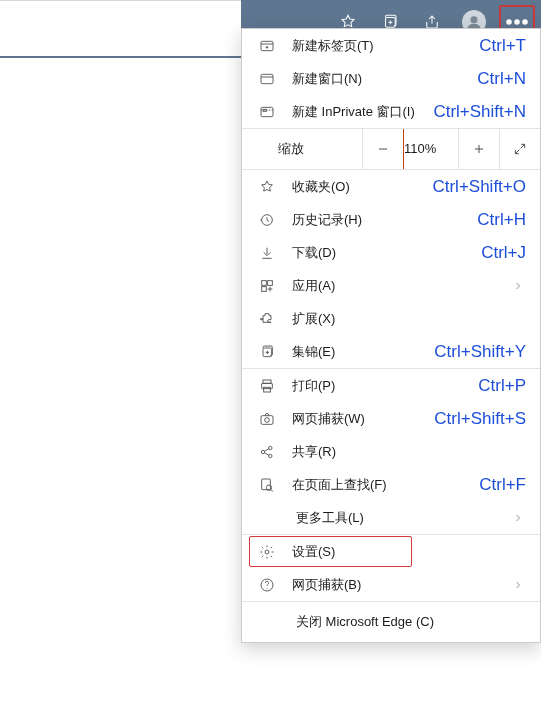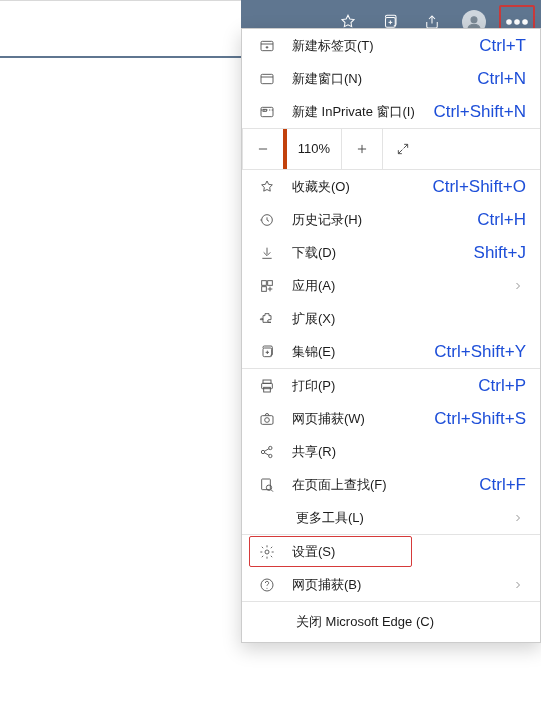--- a/index.html
+++ b/index.html
@@ -26,21 +26,21 @@
   .label{flex:0 0 auto}
   .spacer{flex:1 1 auto}
   .shortcut{color:#1d4ed8;font-size:17px}
   .chev{width:16px;display:flex;align-items:center;justify-content:center;color:#777}
   .chev svg{width:12px;height:12px;stroke:#777;fill:none;stroke-width:1.6}
   .sep{height:1px;background:#e3e3e3;margin:0}
   .zoom-row{display:flex;align-items:center;height:40px;border-top:1px solid #e3e3e3;border-bottom:1px solid #e3e3e3}
   .zoom-label{flex:1;padding-left:36px}
   .zoom-btn{width:40px;height:40px;border-left:1px solid #e3e3e3;display:flex;align-items:center;justify-content:center}
   .zoom-btn svg{width:14px;height:14px;stroke:#444;fill:none;stroke-width:1.6}
-  .zoom-val{width:54px;text-align:center;border-left:4px solid #c2410c;height:40px;line-height:40px}
+  .zoom-val{width:54px;border-left:1px solid #c2410c;height:40px;line-height:40px}
   .hl{background:#eaeaea}
   .red-box{position:absolute;left:7px;right:128px;top:1px;bottom:1px;border:1px solid #d63a3a;border-radius:2px;pointer-events:none}
   .indent .label{margin-left:40px}
 </style>
 </head>
 <body>
 
 <div class="stage">
 
   <div class="addr-left"></div>
@@ -139,20 +139,21 @@
             <rect x="6" y="8" width="5" height="3"></rect>
             <line x1="3" y1="9" x2="21" y2="9" stroke-dasharray="2 2"></line>
           </svg>
         </span>
       <span class="label">新建 InPrivate 窗口(I)</span>
       <span class="spacer"></span>
       <span class="shortcut">Ctrl+Shift+N</span>
     </div>
 
     <div class="zoom-row nohover">
+      <span class="zoom-label">缩放</span>
       <div class="zoom-btn">
           <svg viewBox="0 0 24 24">
             <line x1="5" y1="12" x2="19" y2="12"></line>
           </svg>
         </div>
       <div class="zoom-val">110%</div>
       <div class="zoom-btn">
           <svg viewBox="0 0 24 24">
             <line x1="5" y1="12" x2="19" y2="12"></line>
             <line x1="12" y1="5" x2="12" y2="19"></line>
@@ -195,21 +196,21 @@
     <div class="row">
       <span class="ico">
           <svg viewBox="0 0 24 24">
             <path d="M12 4v10"></path>
             <path d="M7 11l5 5 5-5"></path>
             <line x1="5" y1="20" x2="19" y2="20"></line>
           </svg>
         </span>
       <span class="label">下载(D)</span>
       <span class="spacer"></span>
-      <span class="shortcut">Shift+J</span>
+      <span class="shortcut">Ctrl+J</span>
     </div>
 
     <div class="row">
       <span class="ico">
           <svg viewBox="0 0 24 24">
             <rect x="4" y="4" width="7" height="7"></rect>
             <rect x="13" y="4" width="7" height="7"></rect>
             <rect x="4" y="13" width="7" height="7"></rect>
             <line x1="16.5" y1="13" x2="16.5" y2="20"></line>
             <line x1="13" y1="16.5" x2="20" y2="16.5"></line>

